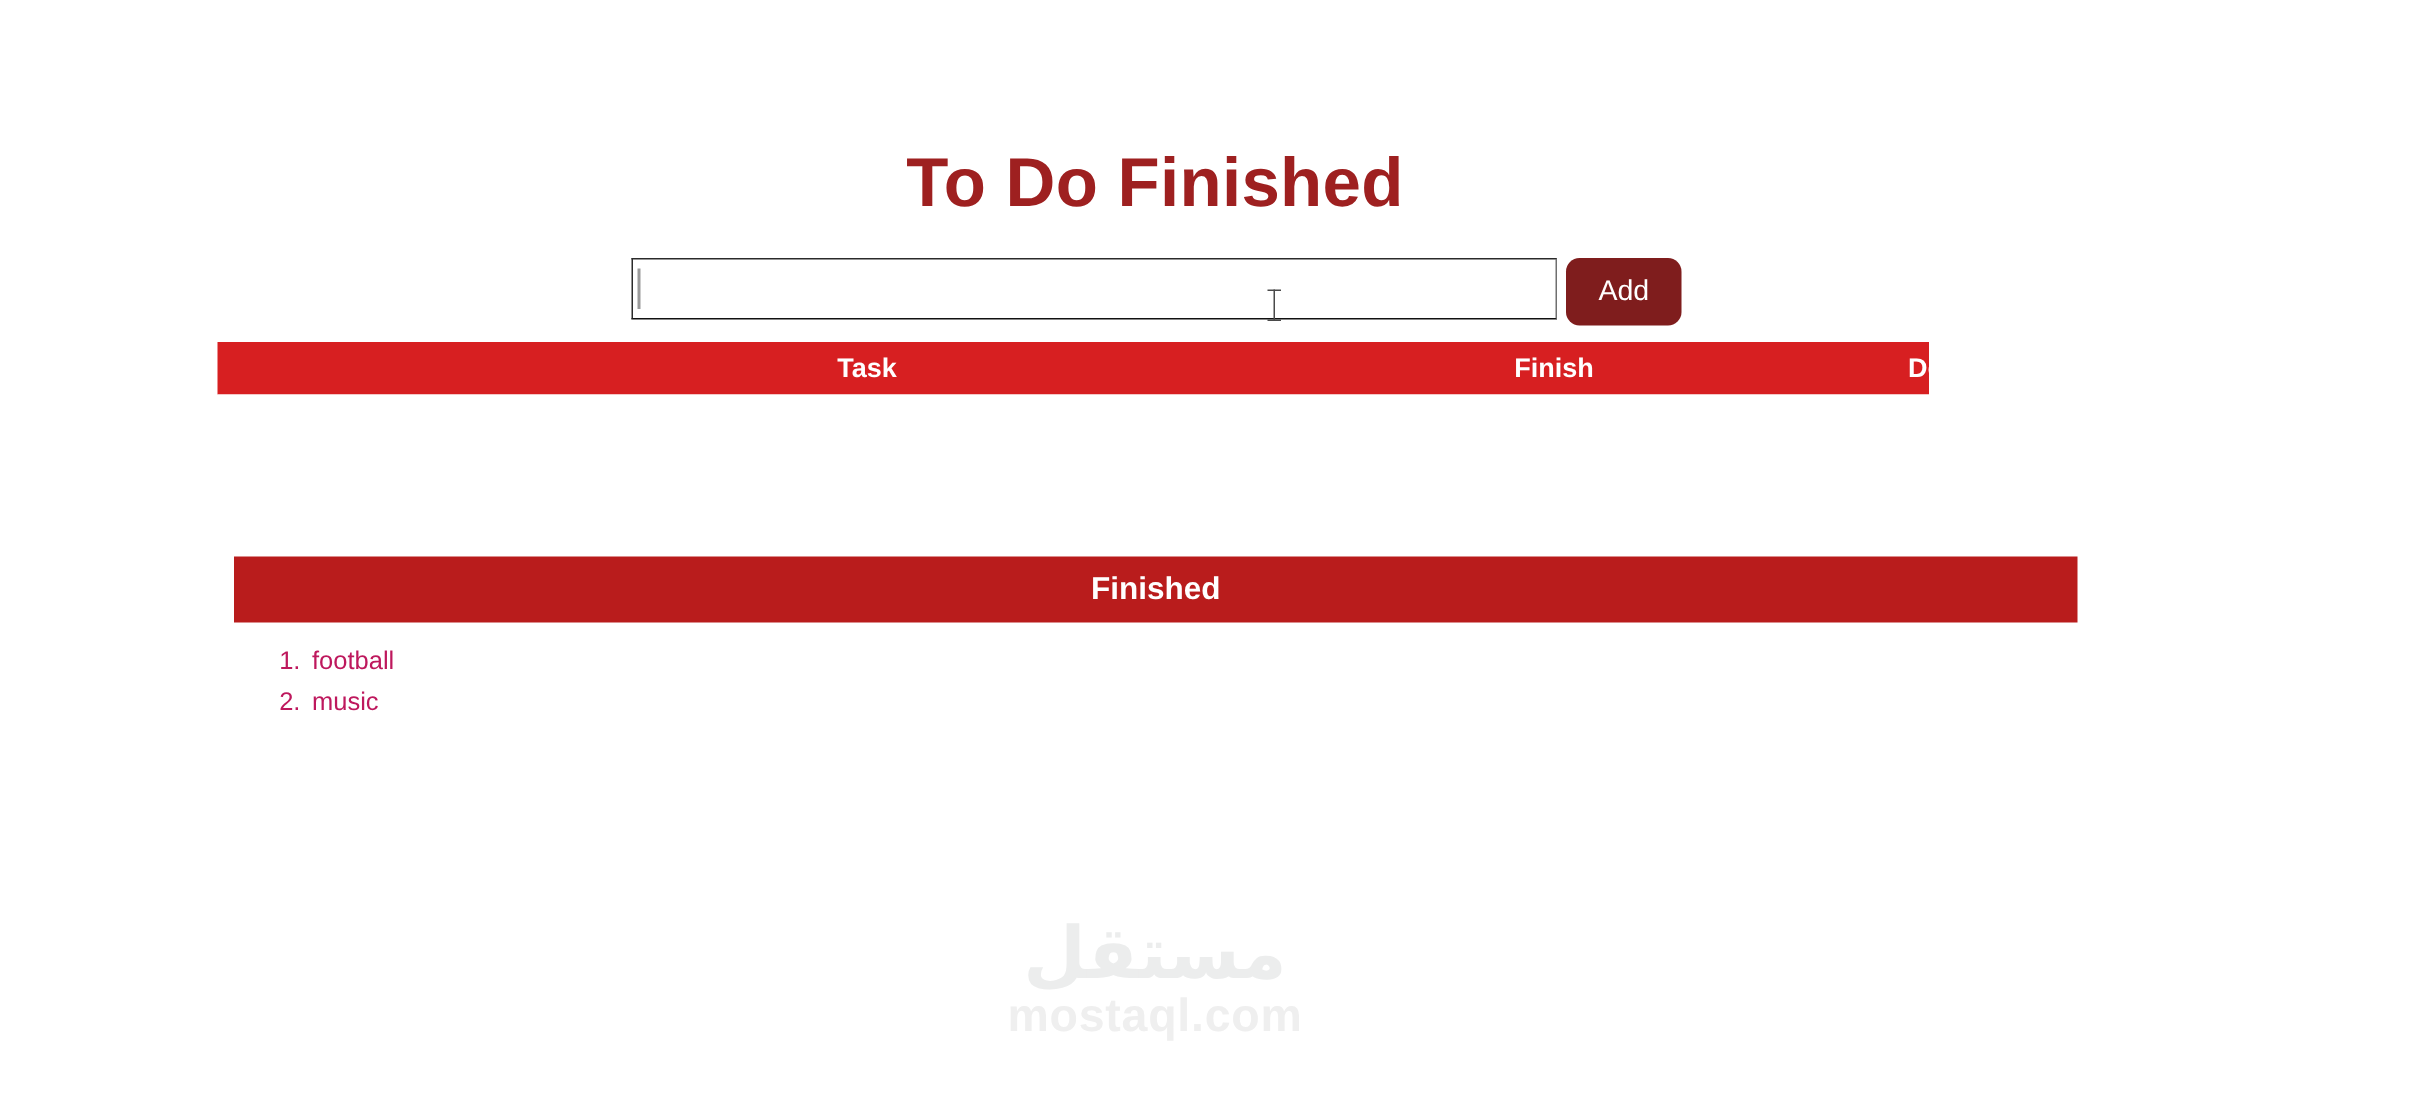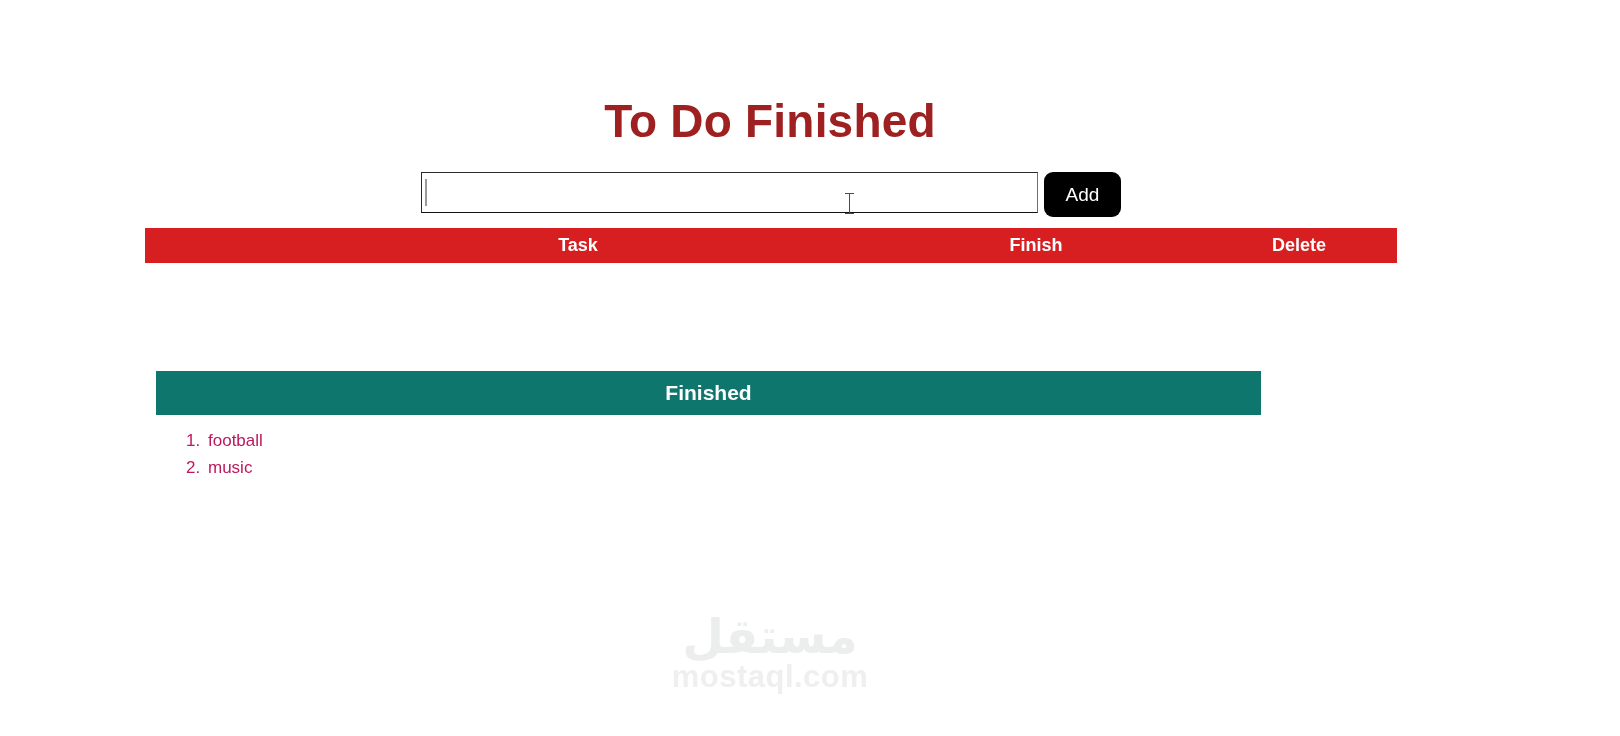--- a/index.html
+++ b/index.html
@@ -69,21 +69,21 @@
     top: 7px;
     width: 2px;
     height: 27px;
     background: #9a9a9a;
   }
 
   .add-button {
     margin-left: 6px;
     width: 78px;
     height: 45px;
-    background: #000000;
+    background: #7f1d1d;
     color: #ffffff;
     border: none;
     border-radius: 9px;
     font-family: "Liberation Sans", "DejaVu Sans", sans-serif;
     font-size: 19px;
     font-weight: 400;
     cursor: pointer;
     line-height: 45px;
     padding: 0;
     text-align: center;
@@ -115,21 +115,21 @@
     background: #4a4a4a;
   }
   .mouse-ibeam .bar-top { top: 0; }
   .mouse-ibeam .bar-bot { top: 20px; }
 
   
   .task-header {
     position: absolute;
     left: 145px;
     top: 228px;
-    width: 1252px;
+    width: 1141px;
     height: 35px;
     background: #d71f21;
   }
   .task-header .col {
     position: absolute;
     top: 0;
     height: 35px;
     line-height: 35px;
     color: #ffffff;
     font-size: 18px;
@@ -149,23 +149,23 @@
     width: 1252px;
     height: 105px;
     background: #ffffff;
   }
 
   
   .finished-header {
     position: absolute;
     left: 156px;
     top: 371px;
-    width: 1105px;
+    width: 1229px;
     height: 44px;
-    background: #0f766e;
+    background: #b91c1c;
     color: #ffffff;
     font-size: 21px;
     font-weight: 700;
     line-height: 44px;
     text-align: center;
     white-space: nowrap;
   }
 
   
   .finished-list {

